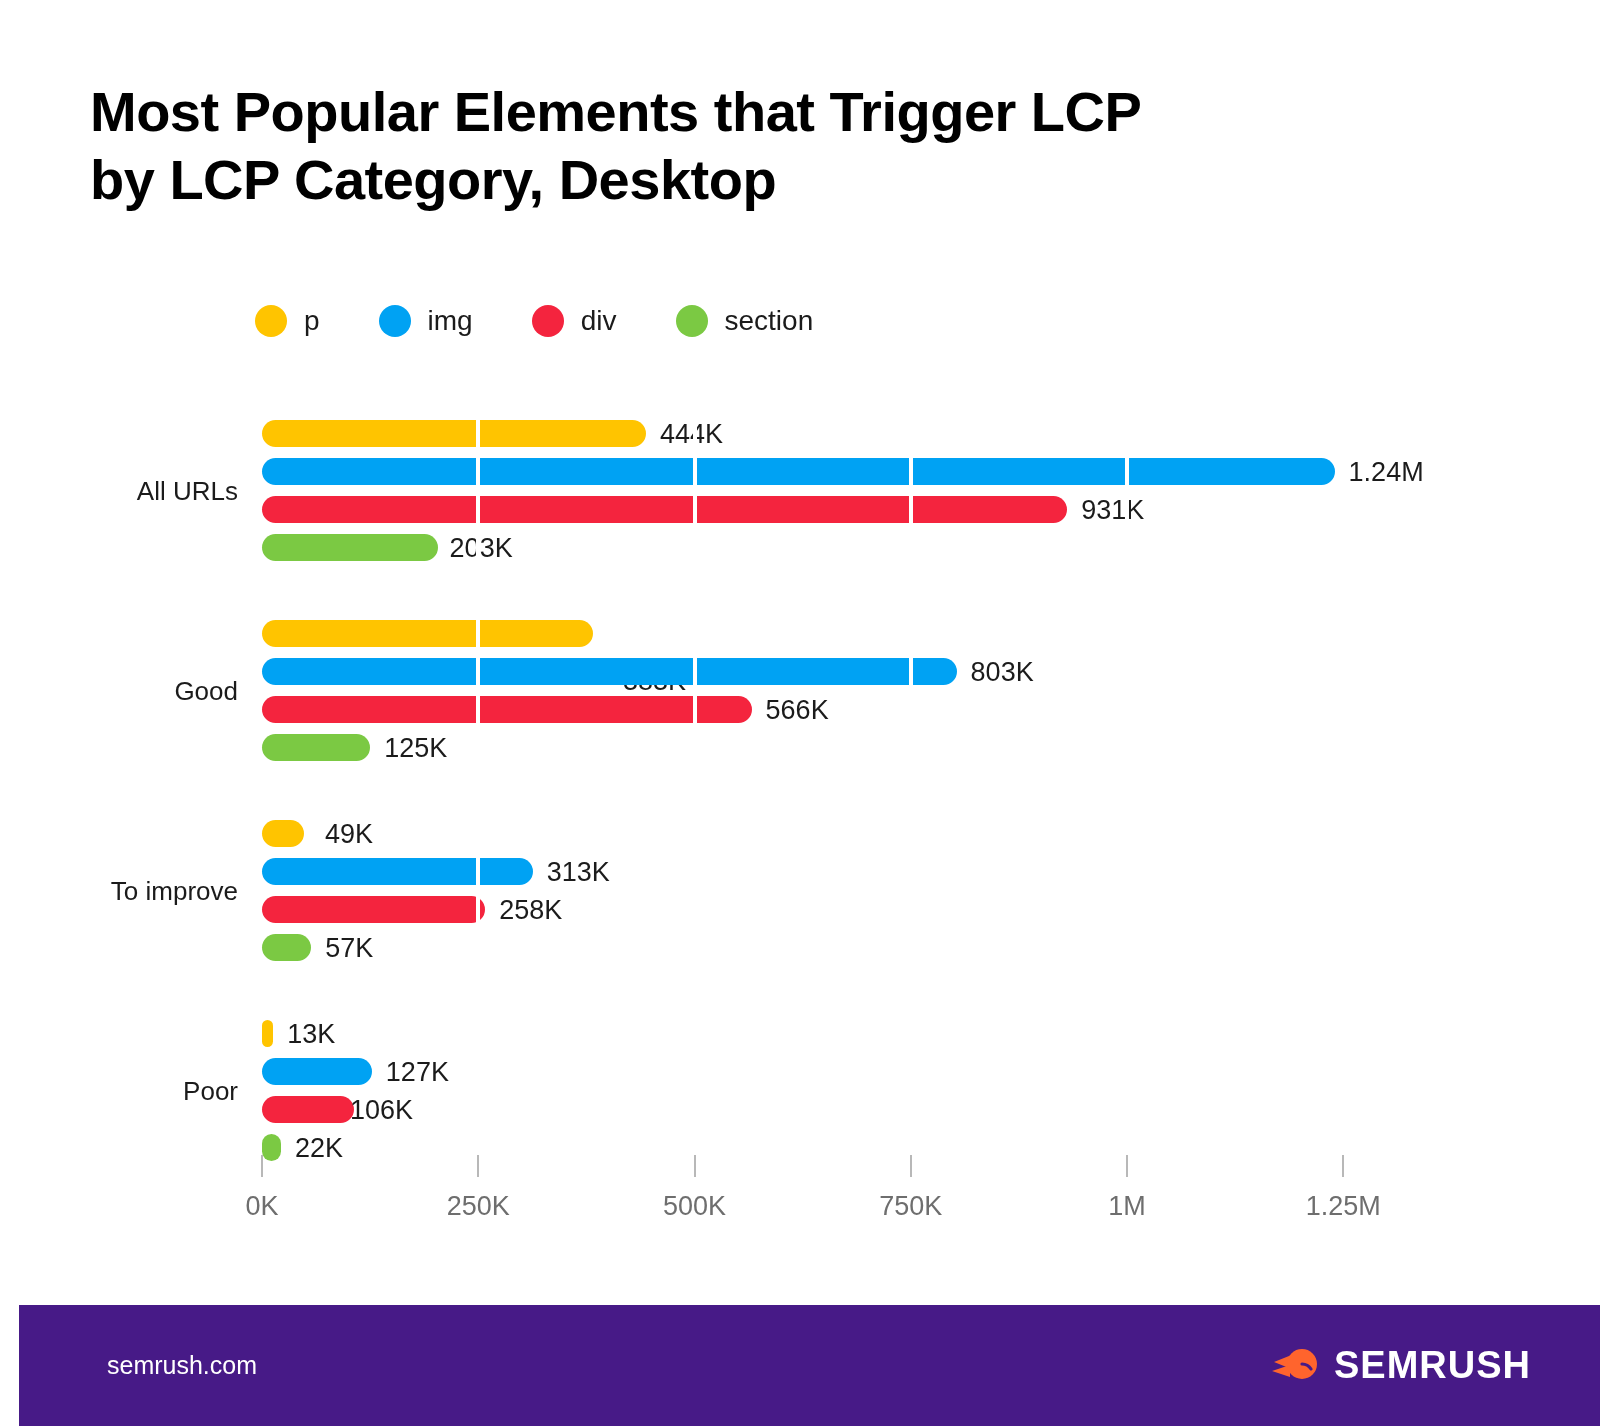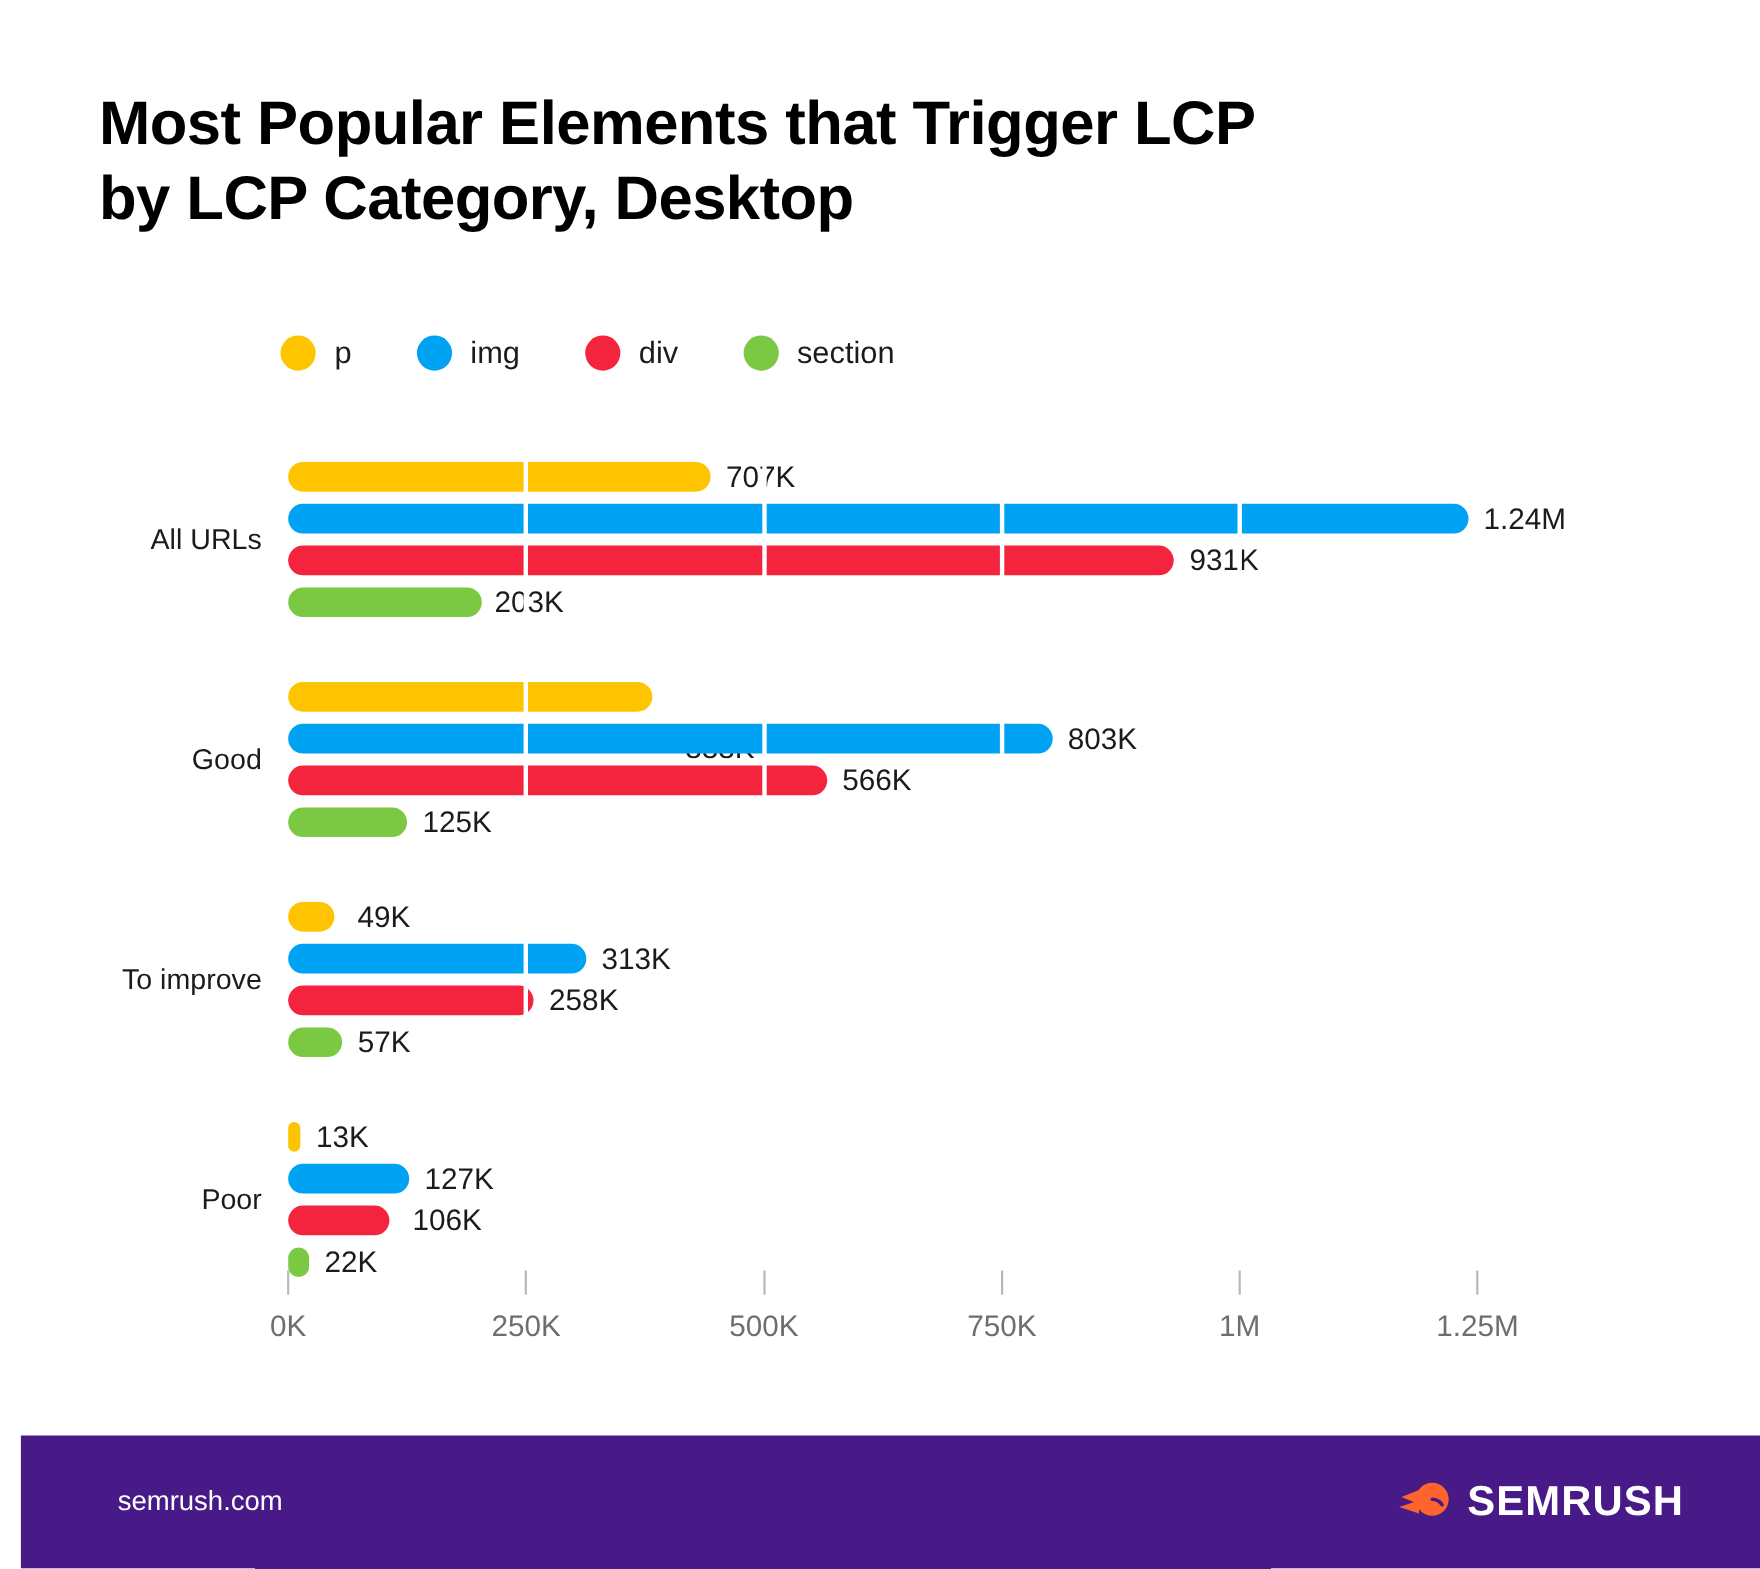--- a/index.html
+++ b/index.html
@@ -182,21 +182,21 @@
     </div>
     <div class="legend-item">
       <span class="legend-swatch" style="background: rgb(123, 201, 67);"></span>
       <span class="legend-label">section</span>
     </div>
   </div>
 
 <div id="plot">
     <div class="bar-track" style="top: 420px; width: 384.06px;">
       <div class="bar" style="width: 384.06px; background: rgb(255, 196, 0);"></div>
-      <span class="bar-value" style="left: 384.06px;">707K</span>
+      <span class="bar-value" style="left: 384.06px;">444K</span>
     </div>
     <div class="bar-track" style="top: 458px; width: 1072.6px;">
       <div class="bar" style="width: 1072.6px; background: rgb(0, 162, 243);"></div>
       <span class="bar-value" style="left: 1072.6px;">1.24M</span>
     </div>
     <div class="bar-track" style="top: 496px; width: 805.315px;">
       <div class="bar" style="width: 805.315px; background: rgb(244, 36, 62);"></div>
       <span class="bar-value" style="left: 805.315px;">931K</span>
     </div>
     <div class="bar-track" style="top: 534px; width: 175.595px;">
@@ -241,21 +241,21 @@
     <div class="bar-track" style="top: 1020px; width: 11.245px;">
       <div class="bar" style="width: 11.245px; background: rgb(255, 196, 0);"></div>
       <span class="bar-value" style="left: 11.245px;">13K</span>
     </div>
     <div class="bar-track" style="top: 1058px; width: 109.855px;">
       <div class="bar" style="width: 109.855px; background: rgb(0, 162, 243);"></div>
       <span class="bar-value" style="left: 109.855px;">127K</span>
     </div>
     <div class="bar-track" style="top: 1096px; width: 91.69px;">
       <div class="bar" style="width: 91.69px; background: rgb(244, 36, 62);"></div>
-      <span class="bar-value" style="left: 99px;">106K</span>
+      <span class="bar-value" style="left: 74px;">106K</span>
     </div>
     <div class="bar-track" style="top: 1134px; width: 19.03px;">
       <div class="bar" style="width: 19.03px; background: rgb(123, 201, 67);"></div>
       <span class="bar-value" style="left: 19.03px;">22K</span>
     </div>
     <div class="cat-label" style="top: 1090.5px;">Poor</div>
     <div class="gridline" style="left: 476.25px; top: 420px; height: 752px;"></div>
     <div class="gridline" style="left: 692.5px; top: 420px; height: 752px;"></div>
     <div class="gridline" style="left: 908.75px; top: 420px; height: 752px;"></div>
     <div class="gridline" style="left: 1125px; top: 420px; height: 752px;"></div>

